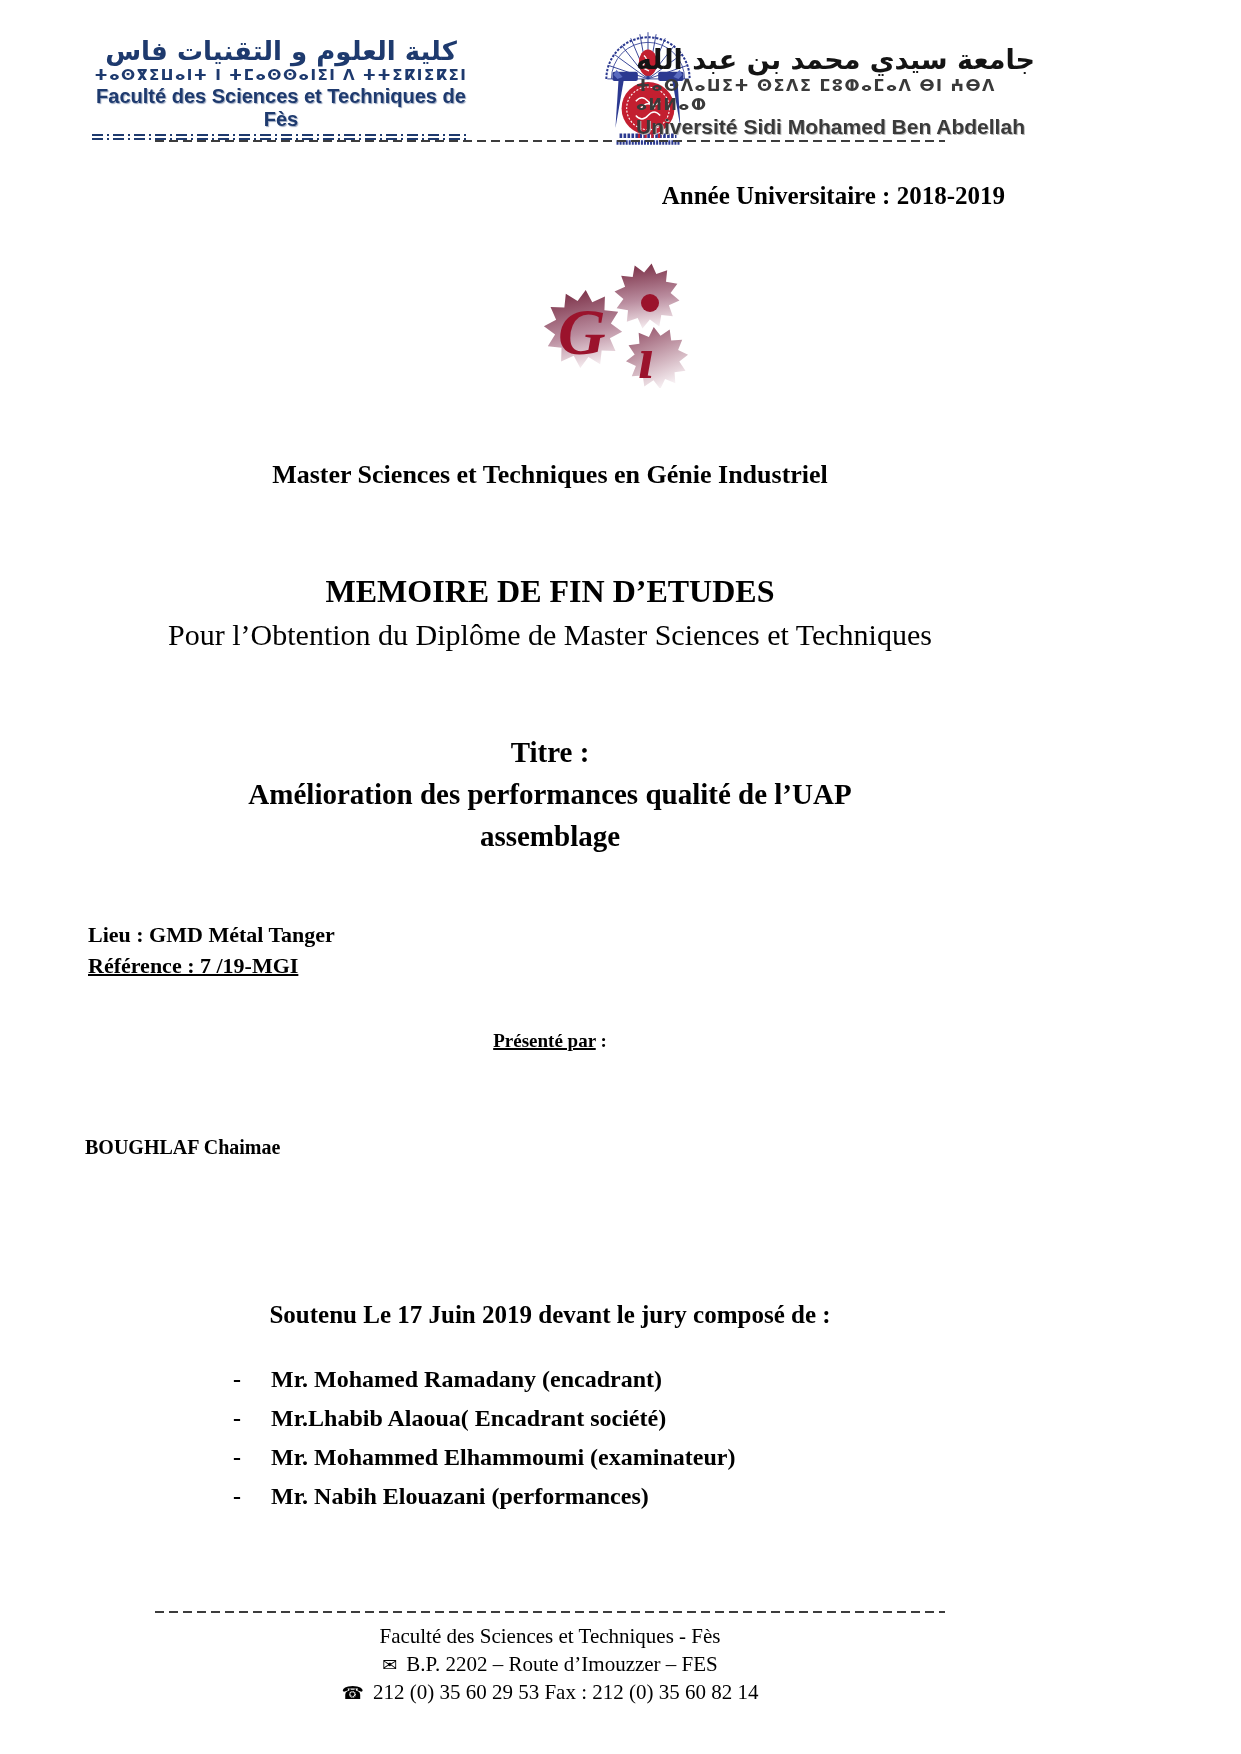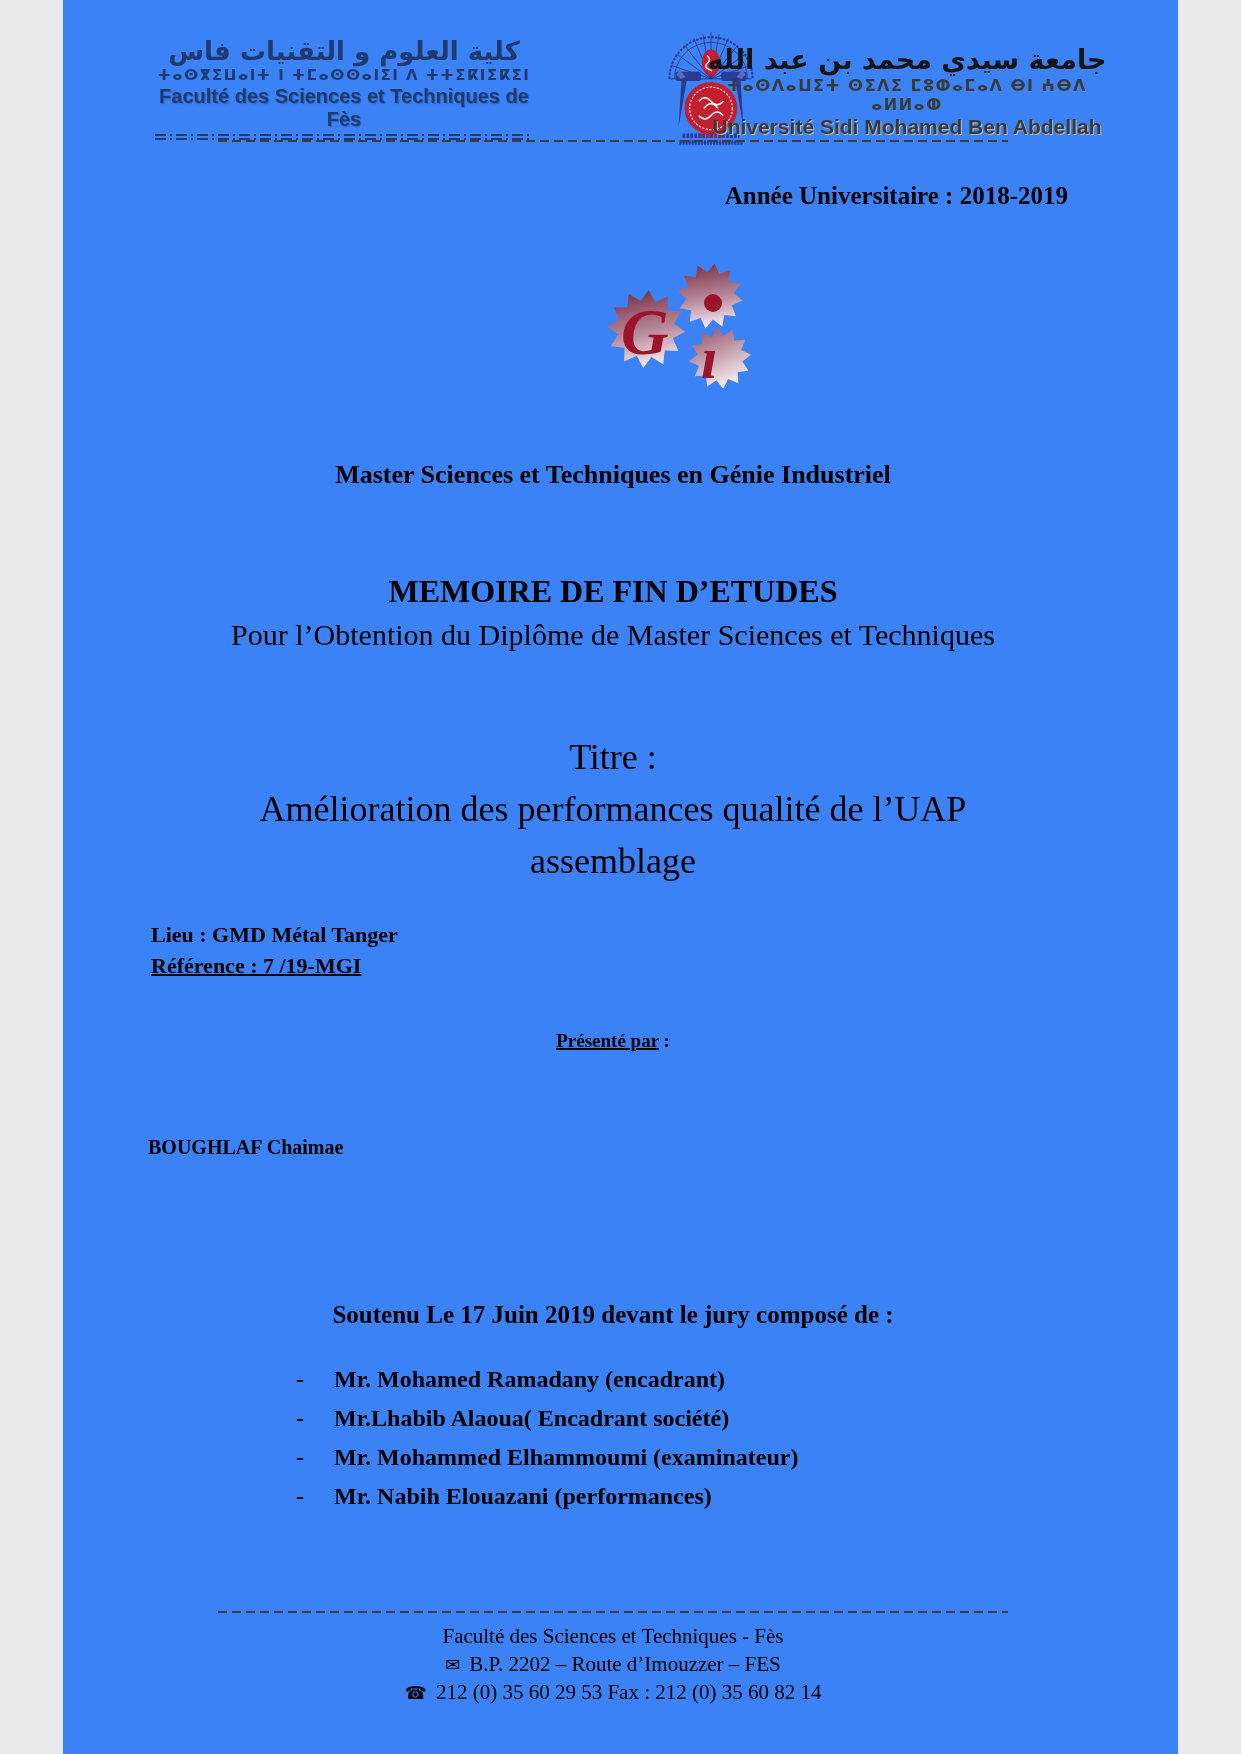--- a/index.html
+++ b/index.html
@@ -1,21 +1,21 @@
 <!DOCTYPE html>
 <html lang="fr"><head>
 <meta charset="utf-8">
 <style>
   * { margin:0; padding:0; box-sizing:border-box; }
   html,body { background:#e9e9e9; }
   .page {
     position:relative;
-    width:1115px; height:1754px;
+    width:1241px; height:1754px;
     margin:0 auto;
-    background:#3b82f6;
+    background:#ffffff;
     font-family:"Liberation Serif", serif;
     color:#000;
     overflow:hidden;
   }
 
   
   .header-left {
     position:absolute; left:92px; top:38px; width:378px;
     text-align:center; color:#1E3A6E;
   }
@@ -24,42 +24,42 @@
   .header-left .lat { font-family:"Liberation Sans",sans-serif; font-size:20px; font-weight:bold;
                       text-shadow:1px 1px 1px rgba(30,58,110,.45); margin-top:1px; }
   .dashdot {
     height:2px; margin-top:3px;
     background:repeating-linear-gradient(90deg,#1E3A6E 0 11px,transparent 11px 15px,#1E3A6E 15px 17px,transparent 17px 21px);
   }
   .dashdot + .dashdot { margin-top:2px; }
 
   .logo-usmba { position:absolute; left:597px; top:20px; width:102px; height:128px; }
 
-  .header-right { position:absolute; left:636px; top:46px; width:416px; text-align:center; }
+  .header-right { position:absolute; left:636px; top:46px; width:416px; text-align:left; }
   .header-right .ar  { font-family:"DejaVu Sans",sans-serif; font-size:27px; font-weight:bold; color:#141414; line-height:1.05; }
   .header-right .tif { font-family:"DejaVu Sans",sans-serif; font-size:16px; font-weight:bold; color:#3A3A3A; letter-spacing:1.5px; margin-top:2px; }
   .header-right .lat { font-family:"Liberation Sans",sans-serif; font-size:21px; font-weight:bold; color:#3A3A3A;
                        text-shadow:1px 1px 0 #b9b9b9; margin-top:1px; }
 
   .divider-top, .divider-footer {
     position:absolute; left:155px; width:790px; height:2px;
     background:repeating-linear-gradient(90deg,#3c3c3c 0 9px,transparent 9px 14px);
   }
   .divider-top   { top:140px; }
   .divider-footer{ top:1611px; }
 
   
   .annee    { position:absolute; left:85px; top:182px; width:920px; text-align:right; font-size:25px; font-weight:bold; }
   .gi-logo  { position:absolute; left:538px; top:246px; width:164px; height:142px; }
   .program  { position:absolute; left:85px; top:460px; width:930px; text-align:center; font-size:26px; font-weight:bold; }
   .memoire  { position:absolute; left:85px; top:573px; width:930px; text-align:center; }
   .memoire-title { font-size:32px; font-weight:bold; }
   .memoire-sub   { font-size:30px; margin-top:8px; }
   .titre    { position:absolute; left:85px; top:731px; width:930px; text-align:center;
-              font-size:36px; font-weight:normal; line-height:1.45; }
+              font-size:29px; font-weight:bold; line-height:1.45; }
   .loc      { position:absolute; left:88px; top:919px; font-size:22px; font-weight:bold; line-height:1.42; }
   .loc .ref { text-decoration:underline; text-decoration-thickness:2px; }
   .presente { position:absolute; left:85px; top:1030px; width:930px; text-align:center; font-size:19px; font-weight:bold; }
   .presente .u { text-decoration:underline; text-decoration-thickness:2px; }
   .author   { position:absolute; left:85px; top:1136px; width:930px; text-align:left; font-size:20px; font-weight:bold; }
   .soutenu  { position:absolute; left:85px; top:1301px; width:930px; text-align:center; font-size:25px; font-weight:bold; }
   .jury     { position:absolute; left:233px; top:1360px; font-size:24px; font-weight:bold; }
   .jury-item{ display:flex; gap:30px; line-height:39px; }
 
   

